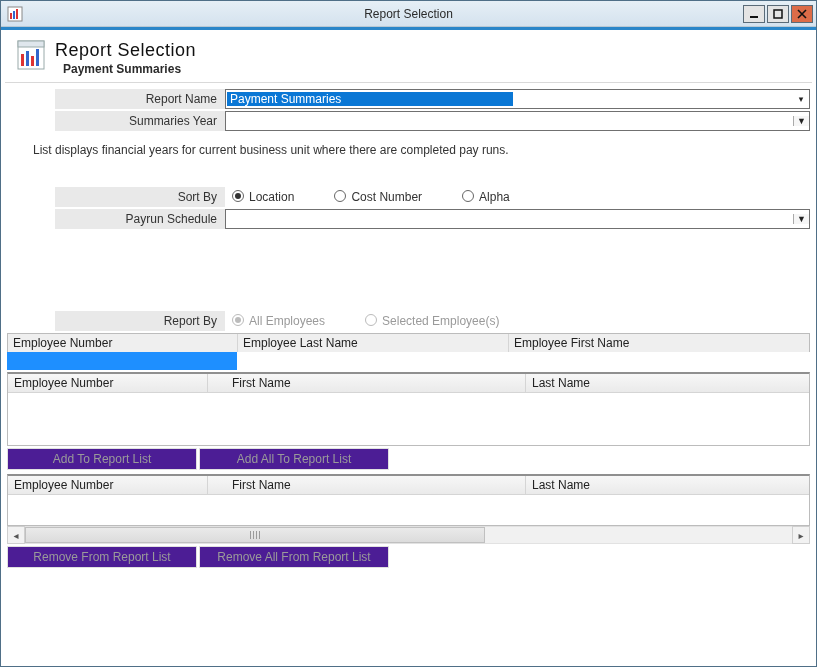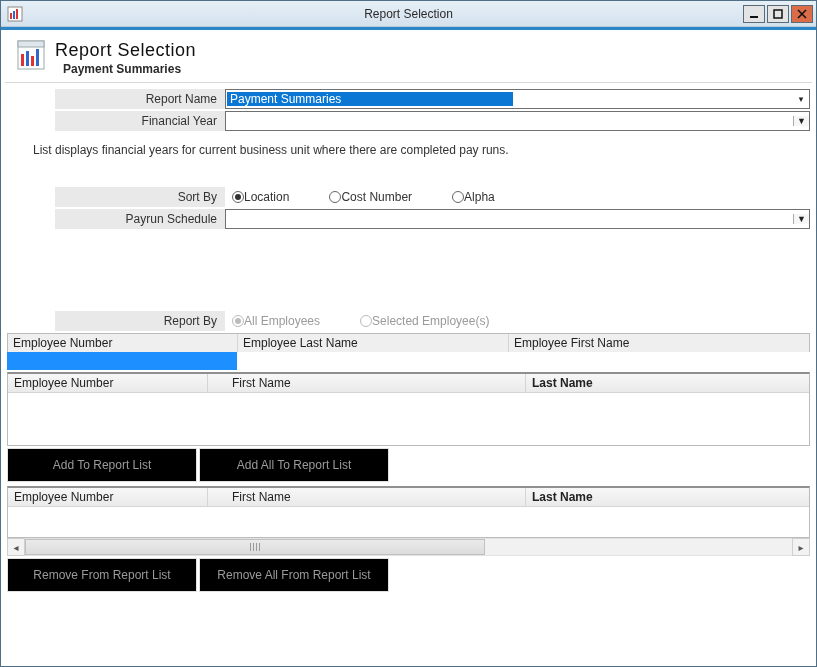--- a/index.html
+++ b/index.html
@@ -172,21 +172,22 @@
     flex: 1;
     display: flex;
     align-items: center;
     gap: 40px;
     padding-left: 6px;
     height: 20px;
     border: 1px solid transparent;
   }
   .radio-item {
     display: flex;
-    align-items: center;
+    align-items: flex-start;
+    gap: 5px;
     font-size: 12px;
     color: #333;
   }
   .radio-item.disabled { color: var(--disabled-text); }
   .radio-dot {
     width: 12px; height: 12px; border-radius: 50%;
     border: 1px solid #666;
     display: flex; align-items:center; justify-content:center;
     background:#fff;
   }
@@ -234,35 +235,35 @@
   .grid .ghead {
     display:flex;
     background: linear-gradient(#f7f7f7,#eaeaea);
     border-bottom: 1px solid var(--grid-header-border);
   }
   .grid .ghead .gcell {
     padding: 2px 6px;
     font-size: 12px;
     border-right: 1px solid var(--grid-header-border);
   }
-  .grid .ghead .gcell:last-child { border-right:none;font-weight:bold; }
+  .grid .ghead .gcell:last-child { border-right:none; }
   .grid .gbody { height: 52px; background:#fff; }
   .gc1 { width: 200px; }
   .gc2 { width: 300px; margin-left: 18px; }
   .gc3 { flex: 1; }
 
   .btn-row {
     display:flex;
     margin: 2px 0;
   }
   .flat-btn {
     min-width: 190px;
-    padding: 9px 10px;
+    padding: 3px 10px;
     text-align: center;
-    background: #000000;
+    background: #4c1d95;
     color: var(--disabled-text);
     font-size: 12px;
     border: 1px solid #e0e0e0;
     margin-right: 2px;
   }
 
   
   .hscroll {
     display:flex;
     align-items:center;
@@ -371,21 +372,21 @@
       <div class="field">
         <div class="combo">
           <span class="value selected">Payment Summaries</span>
           <span style="flex:1"></span>
           <span class="arrow">▾</span>
         </div>
       </div>
     </div>
 
     <div class="row">
-      <div class="label">Financial Year</div>
+      <div class="label">Summaries Year</div>
       <div class="field">
         <div class="combo with-btn" data-bordered="true">
           <span class="value"></span>
           <span class="arrow">▼</span>
         </div>
       </div>
     </div>
 
     <div class="hint">List displays financial years for current business unit where there are completed pay runs.</div>
 

